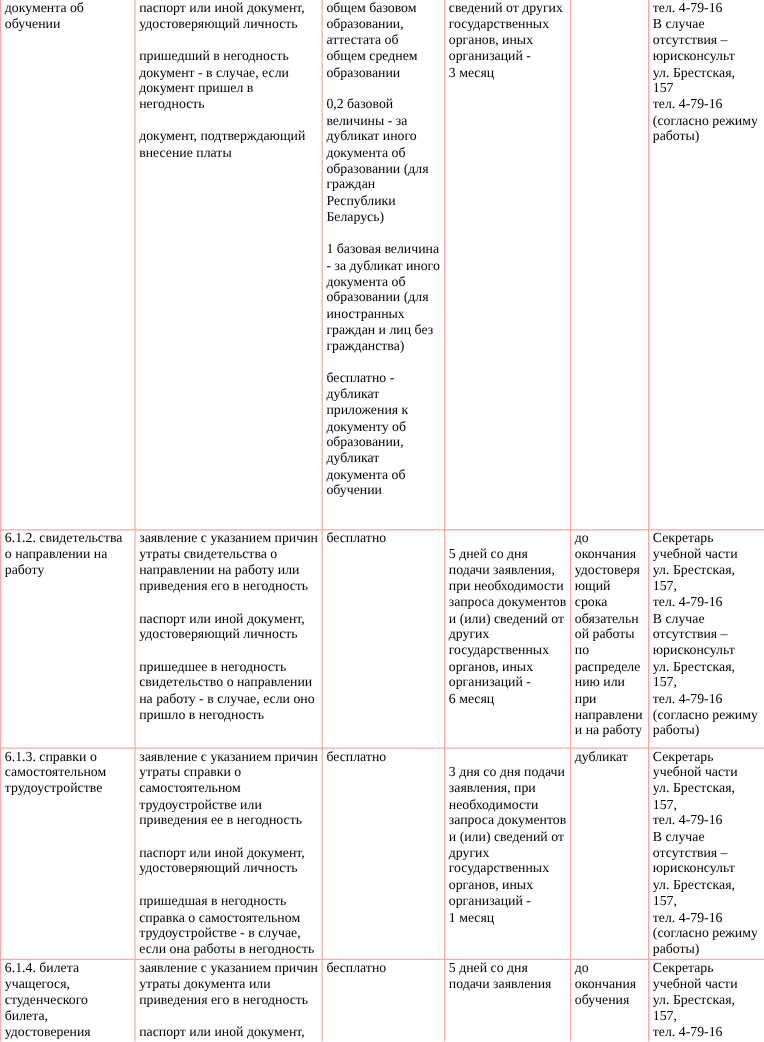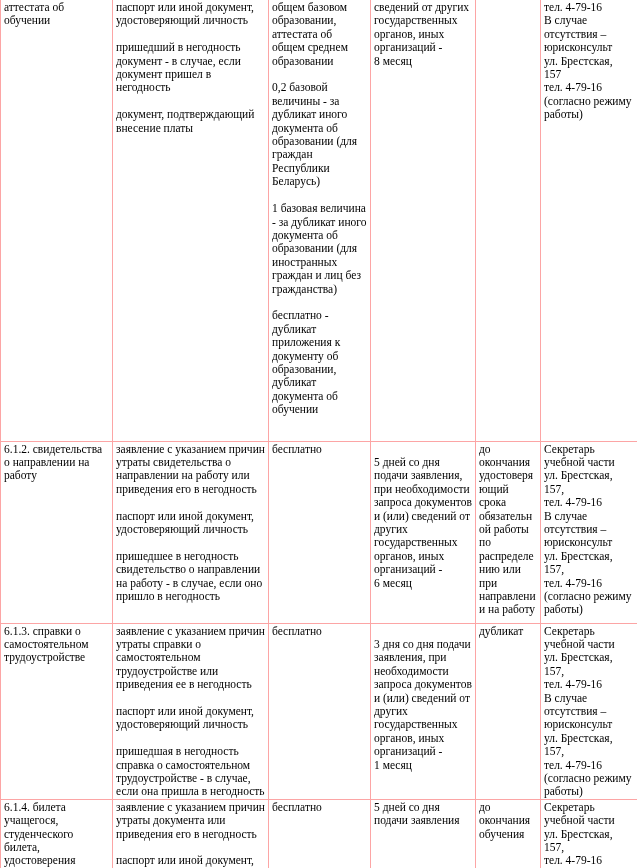--- a/index.html
+++ b/index.html
@@ -44,35 +44,35 @@
   <colgroup>
     <col style="width:112px">
     <col style="width:156px">
     <col style="width:102px">
     <col style="width:105px">
     <col style="width:65px">
     <col style="width:97px">
   </colgroup>
   <tbody>
     <tr class="row-0">
-      <td>аттестата об обучении</td>
+      <td>документа об обучении</td>
       <td>паспорт или иной документ, удостоверяющий личность
 
 пришедший в негодность документ - в случае, если документ пришел в негодность
 
 документ, подтверждающий внесение платы</td>
       <td>общем базовом образовании, аттестата об общем среднем образовании
 
 0,2 базовой величины - за дубликат иного документа об образовании (для граждан Республики Беларусь)
 
 1 базовая величина - за дубликат иного документа об образовании (для иностранных граждан и лиц без гражданства)
 
 бесплатно - дубликат приложения к документу об образовании, дубликат документа об обучении</td>
       <td>сведений от других государственных органов, иных организаций -
-8 месяц</td>
+3 месяц</td>
       <td></td>
       <td>тел. 4-79-16
 В случае отсутствия – юрисконсульт
 ул. Брестская,
 157
 тел. 4-79-16
 (согласно режиму работы)</td>
     </tr>
     <tr class="row-1">
       <td>6.1.2. свидетельства о направлении на работу</td>
@@ -95,21 +95,21 @@
 157,
 тел. 4-79-16
 (согласно режиму работы)</td>
     </tr>
     <tr class="row-2">
       <td>6.1.3. справки о самостоятельном трудоустройстве</td>
       <td>заявление с указанием причин утраты справки о самостоятельном трудоустройстве или приведения ее в негодность
 
 паспорт или иной документ, удостоверяющий личность
 
-пришедшая в негодность справка о самостоятельном трудоустройстве - в случае, если она пришла в негодность</td>
+пришедшая в негодность справка о самостоятельном трудоустройстве - в случае, если она работы в негодность</td>
       <td>бесплатно</td>
       <td>
 3 дня со дня подачи заявления, при необходимости запроса документов и (или) сведений от других государственных органов, иных организаций -
 1 месяц</td>
       <td>дубликат</td>
       <td>Секретарь учебной части
 ул. Брестская,
 157,
 тел. 4-79-16
 В случае отсутствия – юрисконсульт

